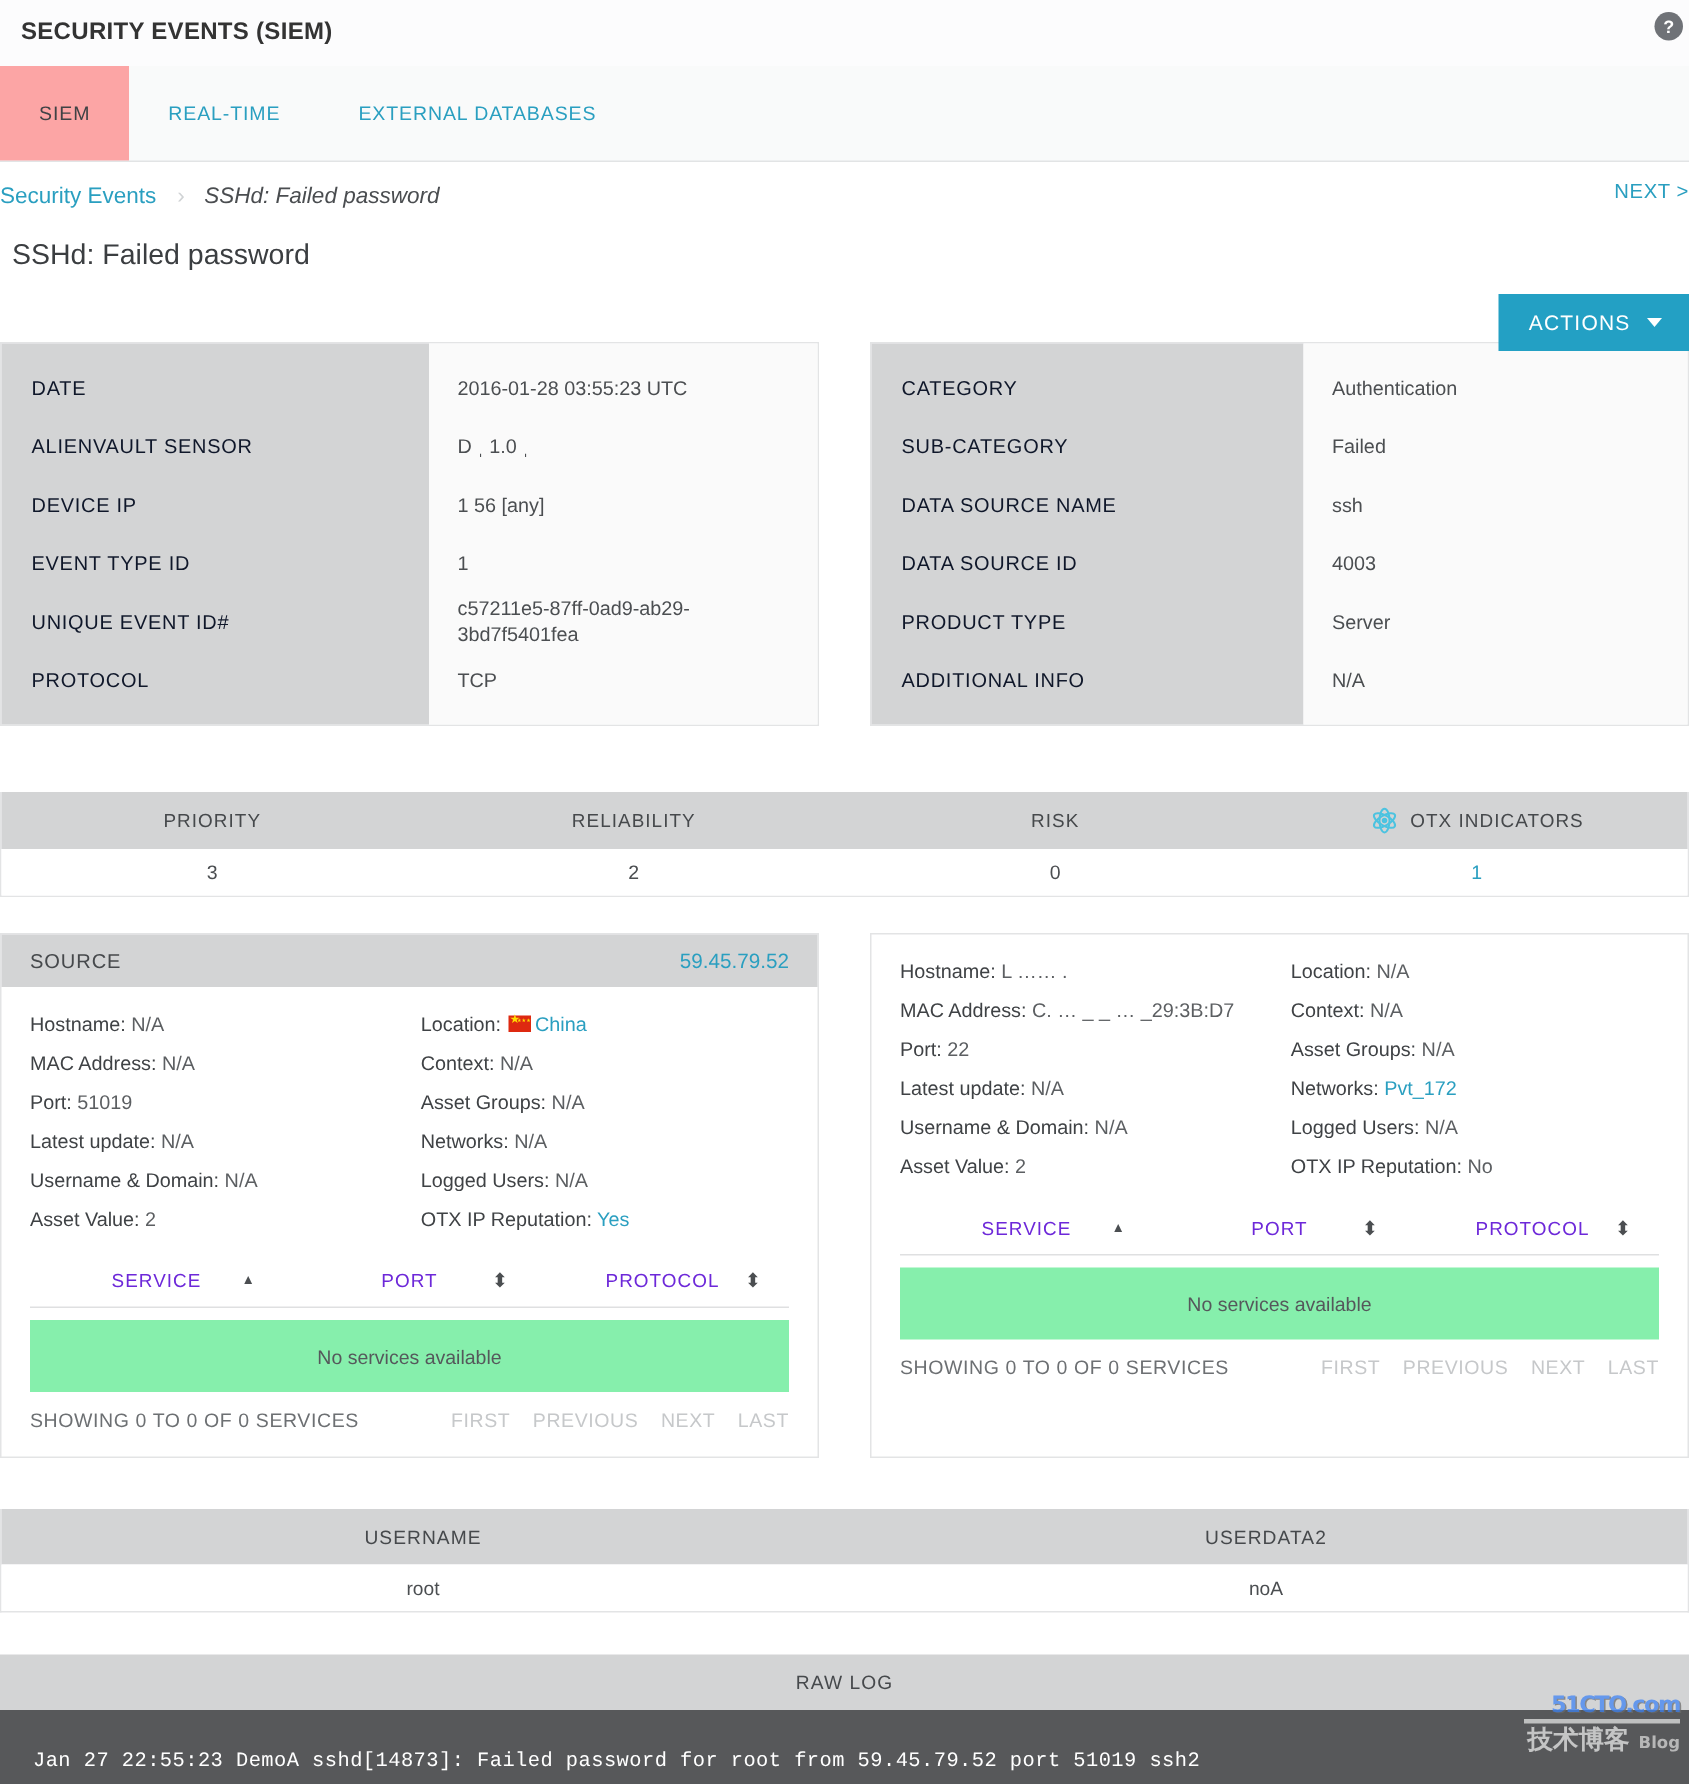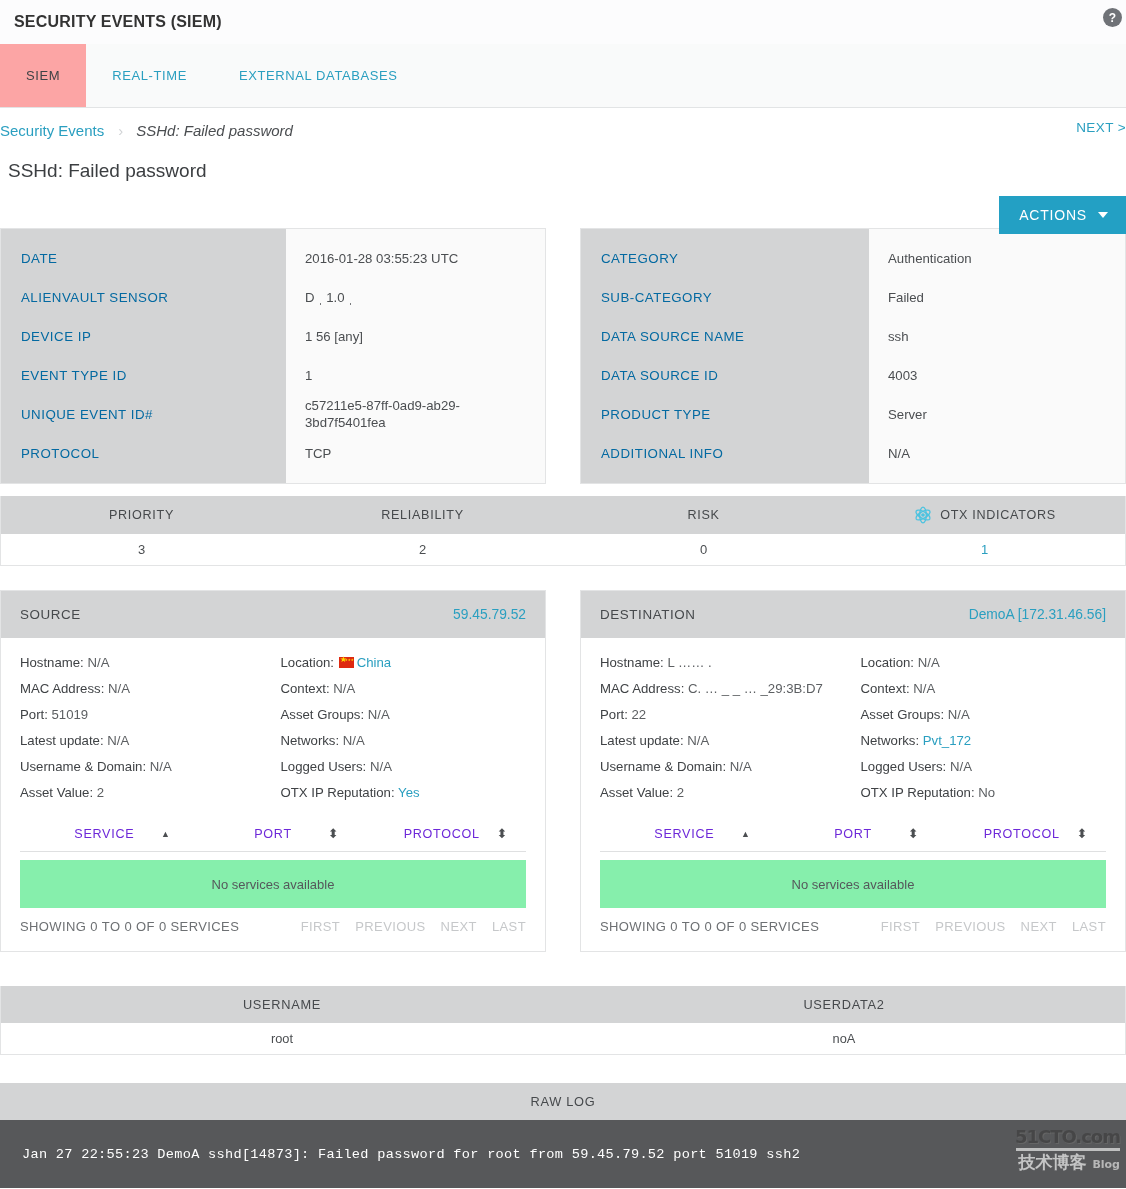--- a/index.html
+++ b/index.html
@@ -107,51 +107,51 @@
   .info-values {
     flex: 1;
     background: #fafafa;
     padding: 10px 0 10px 0;
   }
   .info-card.right .info-labels { width: 288px; }
   .irow {
     height: 39px;
     display: flex; align-items: center;
     font-size: 13.3px; letter-spacing: .5px;
-    color: #0369a1;
+    color: #0f172a;
     padding-left: 20px;
   }
   .info-values .irow {
     font-size: 13.2px; letter-spacing: 0;
     color: #4b4e51; padding-left: 19px;
   }
   .irow.two-line { line-height: 1.25; display:flex; align-items:center; }
   .irow.two-line span { white-space: pre-line; }
   .muted { color:#9a9da0; }
   .redacted { color:#4b4e51; }
 
   
-  .metrics { margin-top: 12px; border:1px solid #e3e4e5; border-top:none; }
+  .metrics { margin-top: 44px; border:1px solid #e3e4e5; border-top:none; }
   .metrics-head {
     display:flex; background:#d3d4d5; height: 38px; align-items:center;
   }
   .metrics-head > div {
     flex:1; text-align:center; font-size:12.6px; letter-spacing:.7px; color:#46494c;
     display:flex; align-items:center; justify-content:center; gap:7px;
   }
   .otx-atom { display:inline-block; width:20px; height:20px; }
   .metrics-body { display:flex; height:31px; align-items:center; background:#fff; }
   .metrics-body > div { flex:1; text-align:center; font-size:13px; color:#4b4e51; }
   .metrics-body .linkval { color:#2a9fc0; cursor:pointer; }
 
   
   .sd-wrap { display:flex; gap:34px; margin-top: 24px; }
   .sd-card { flex:1 1 0; border:1px solid #e3e4e5; background:#fff; }
   .sd-head {
-    background:#d3d4d5; height:47px; display:flex; align-items:center;
+    background:#d3d4d5; height:35px; display:flex; align-items:center;
     justify-content:space-between; padding: 0 19px;
   }
   .sd-head .t { font-size:13.4px; letter-spacing:.6px; color:#46494c; }
   .sd-head .ip { font-size:13.8px; color:#2a9fc0; cursor:pointer; }
   .sd-body { padding: 12px 19px 6px 19px; }
   .sd-cols { display:flex; }
   .sd-col { flex:1 1 0; }
   .sd-col.right { padding-left: 15px; }
   .kv { font-size:13.2px; color:#3f4245; line-height: 26px; white-space:nowrap; }
   .kv .v { color:#5c5f62; }
@@ -218,21 +218,21 @@
   }
 
   
   .watermark {
     position:absolute; right:6px; bottom:8px; width:104px; height:64px;
     opacity:.72; pointer-events:none;
     display:flex; flex-direction:column; justify-content:center; align-items:flex-end;
   }
   .wm-top {
     font-family:"DejaVu Sans", sans-serif;
-    font-weight:bold; font-size:18px; color:#404040; line-height:1;
+    font-weight:bold; font-size:15px; color:#3b82f6; line-height:1;
     letter-spacing:-1px;
     text-shadow: 1px 1px 0 #6a6a6a;
   }
   .wm-rule { width:104px; height:3px; background:#e8e8e8; margin:2px 0 3px 0; }
   .wm-bot { display:flex; align-items:baseline; gap:6px; }
   .wm-cn { font-family:"DejaVu Sans", sans-serif; font-weight:bold; font-size:17px; color:#efefef; line-height:1; }
   .wm-blog { font-family:"DejaVu Sans", sans-serif; font-weight:bold; font-size:11px; color:#dcdcdc; line-height:1; }
   .container { padding: 0 0px; }
 </style>
 </head>
@@ -390,24 +390,20 @@
                 <span>PREVIOUS</span>
                 <span>NEXT</span>
                 <span>LAST</span>
               </span>
             </div>
           </div>
         </div>
       </div>
 
       <div class="sd-card">
-        <div class="sd-head">
-          <span class="t">DESTINATION</span>
-          <span class="ip">DemoA [172.31.46.56]</span>
-        </div>
         <div class="sd-body">
           <div class="sd-cols">
             <div class="sd-col">
               <div class="kv"><span>Hostname</span>: <span class="v">L …… .</span></div>
               <div class="kv"><span>MAC Address</span>: <span class="v">C. … _ _ … _29:3B:D7</span></div>
               <div class="kv"><span>Port</span>: <span class="v">22</span></div>
               <div class="kv"><span>Latest update</span>: <span class="v">N/A</span></div>
               <div class="kv"><span>Username &amp; Domain</span>: <span class="v">N/A</span></div>
               <div class="kv"><span>Asset Value</span>: <span class="v">2</span></div>
             </div>

